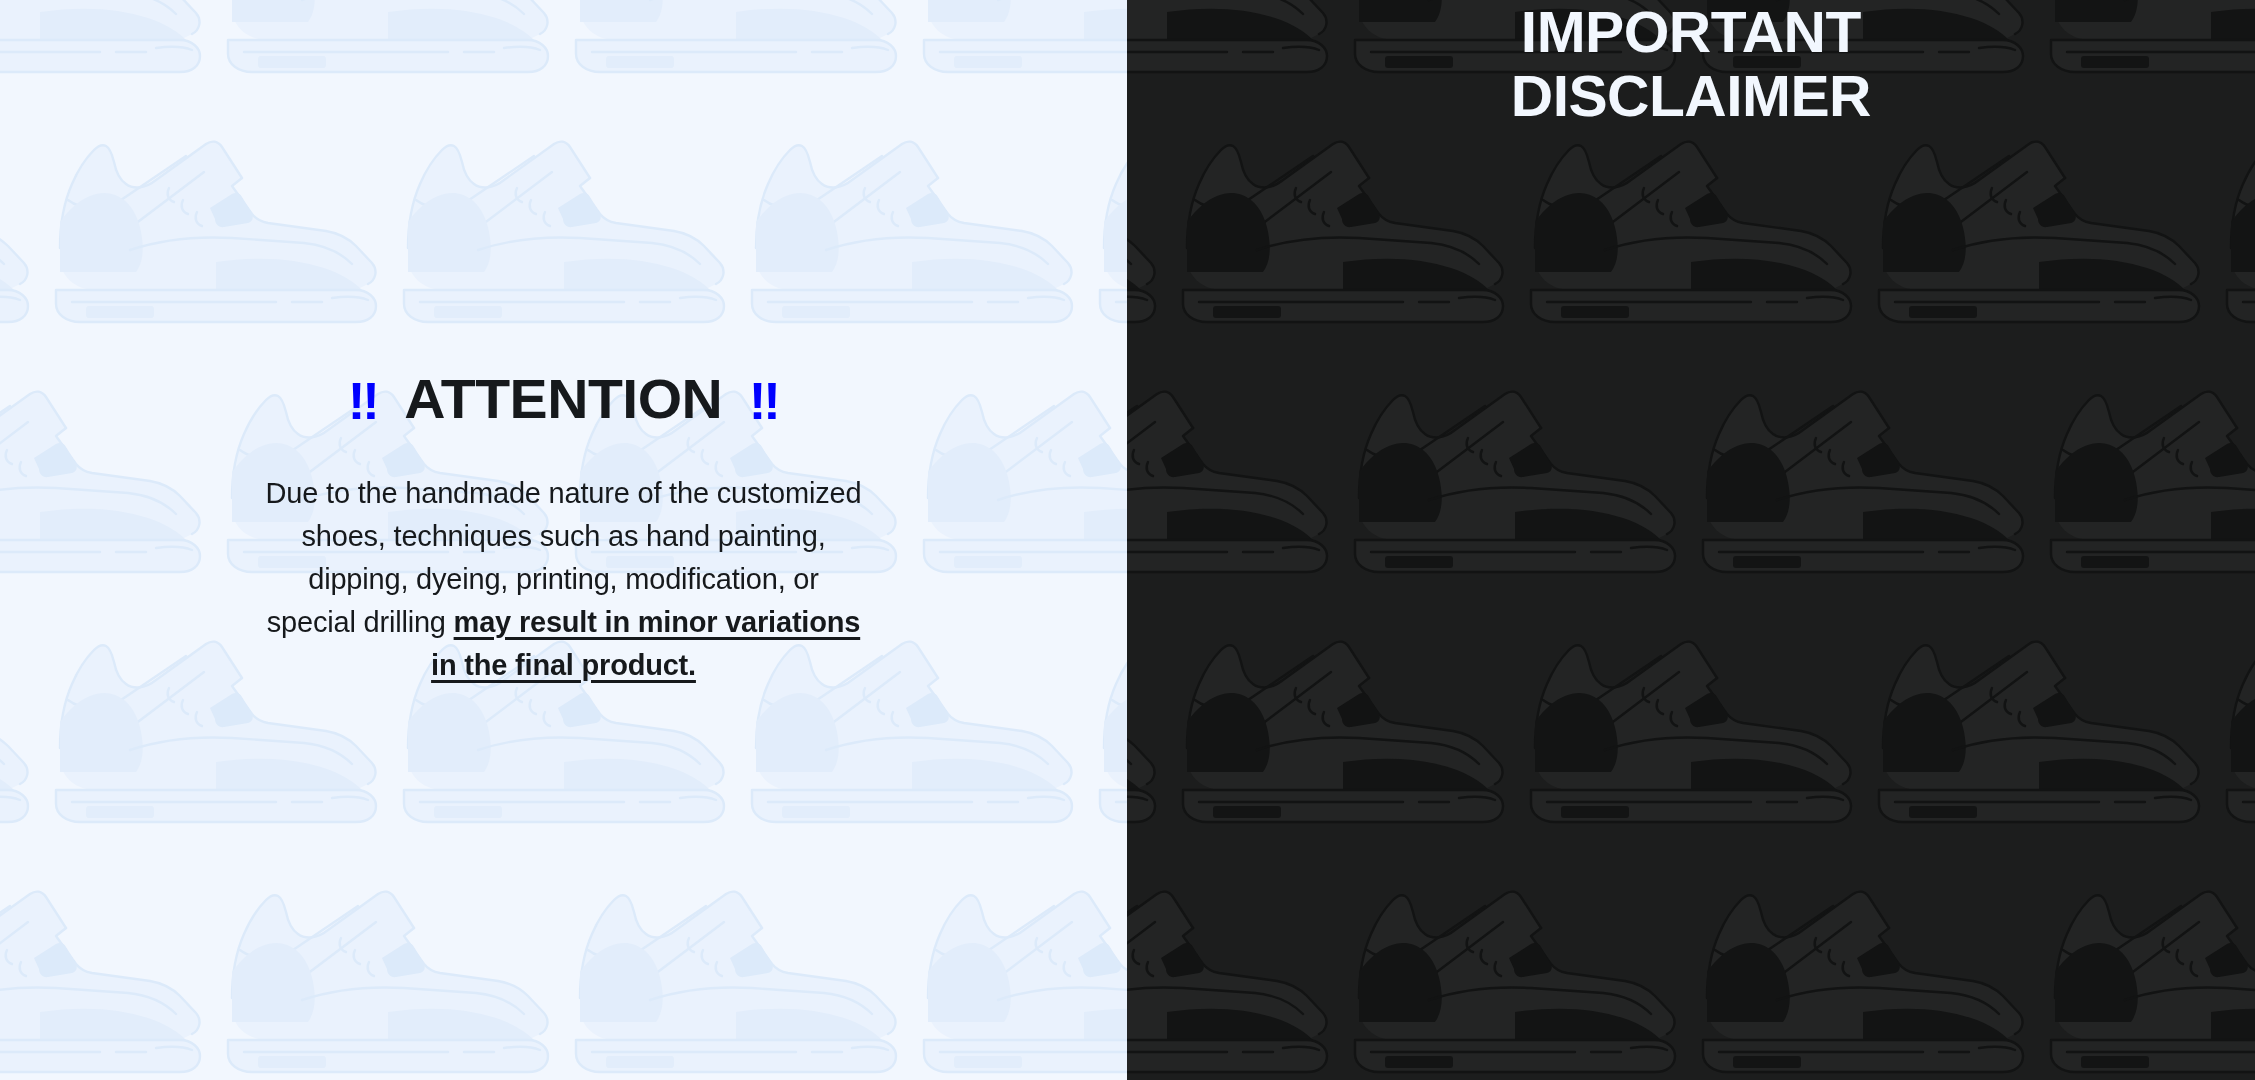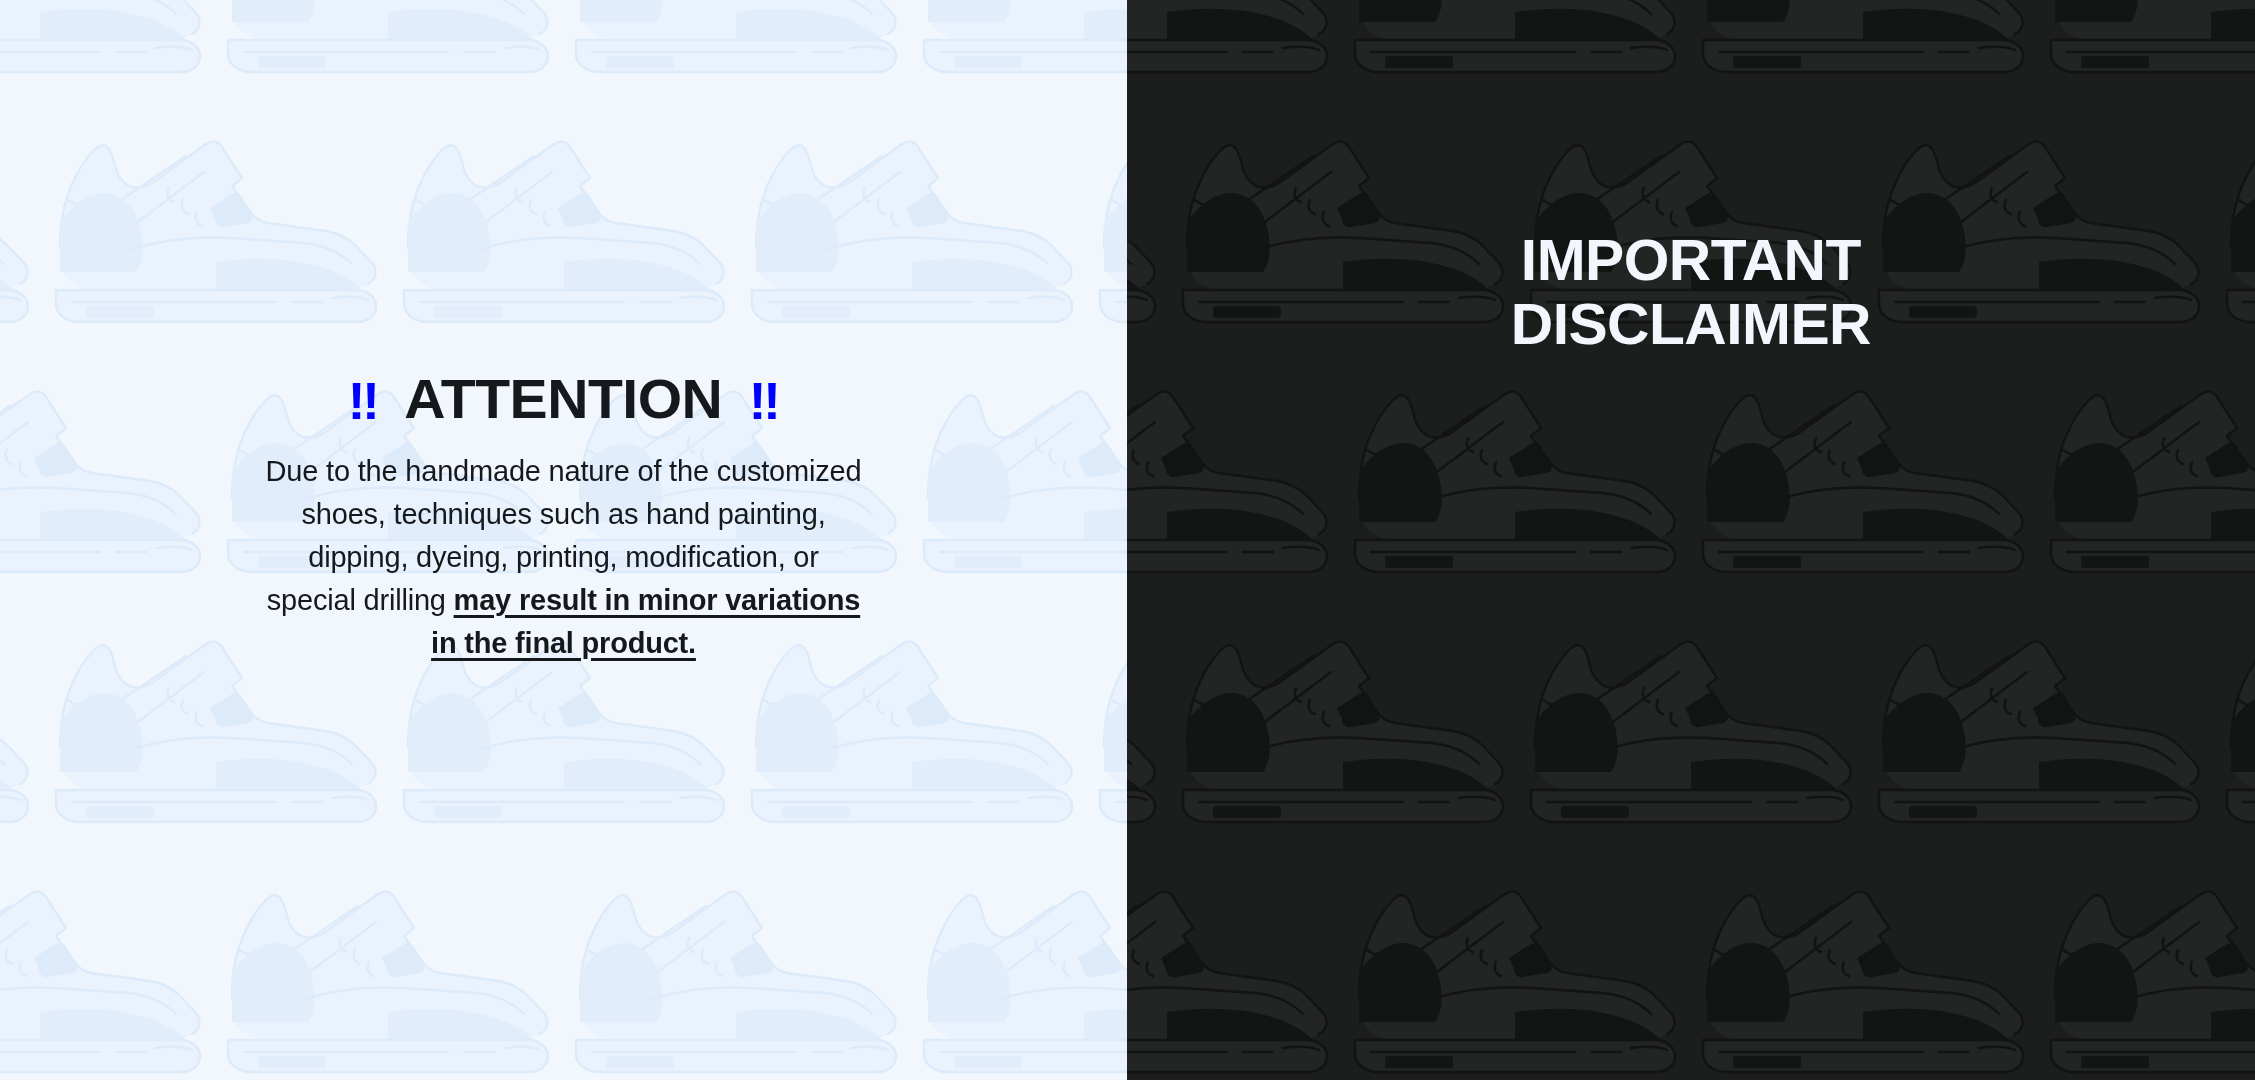--- a/index.html
+++ b/index.html
@@ -68,36 +68,36 @@
   .bangs {
     color:#0000FF;
     font-size:52px;
     line-height:1;
     font-weight:bold;
     letter-spacing:-2px;
     transform:translateY(2px);
   }
 
   .body-attention {
-    margin-top:20px;
+    margin-top:42px;
     width:596px;
     font-size:29px;
     line-height:43px;
     color:#16191C;
     letter-spacing:-0.2px;
   }
   .body-attention .stress {
     font-weight:bold;
     text-decoration:underline;
     text-underline-offset:5px;
     text-decoration-thickness:3px;
   }
 
   
-  #panel-disclaimer .content { padding-top:228px; }
+  #panel-disclaimer .content { }
 
   .headline-disclaimer {
     font-family:"Liberation Sans", sans-serif;
     font-weight:bold;
     font-size:57px;
     line-height:64px;
     letter-spacing:-0.5px;
     color:#F2F7FE;
     transform:scaleX(1.03);
   }

